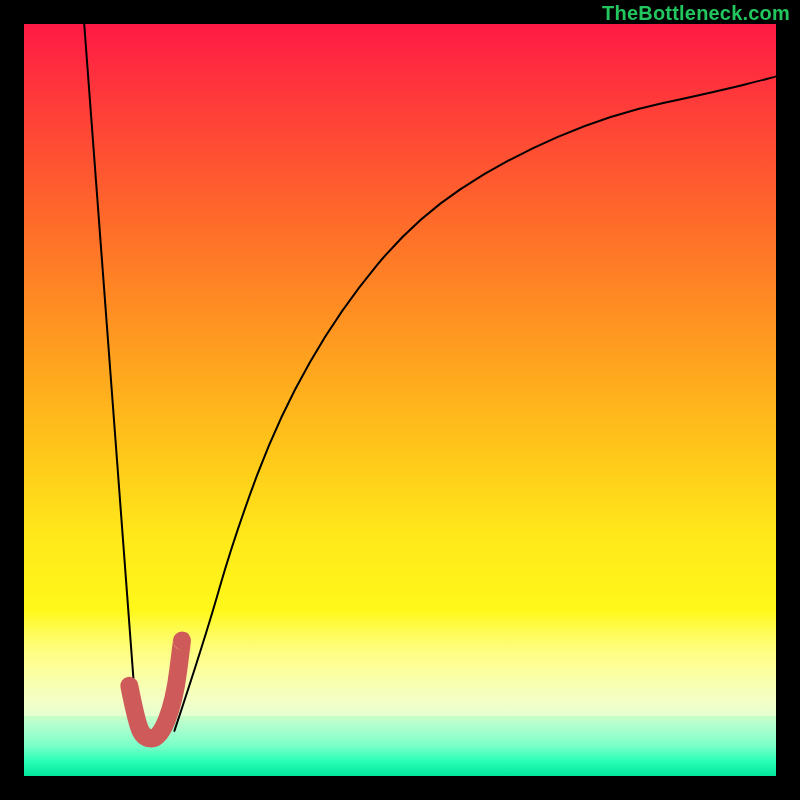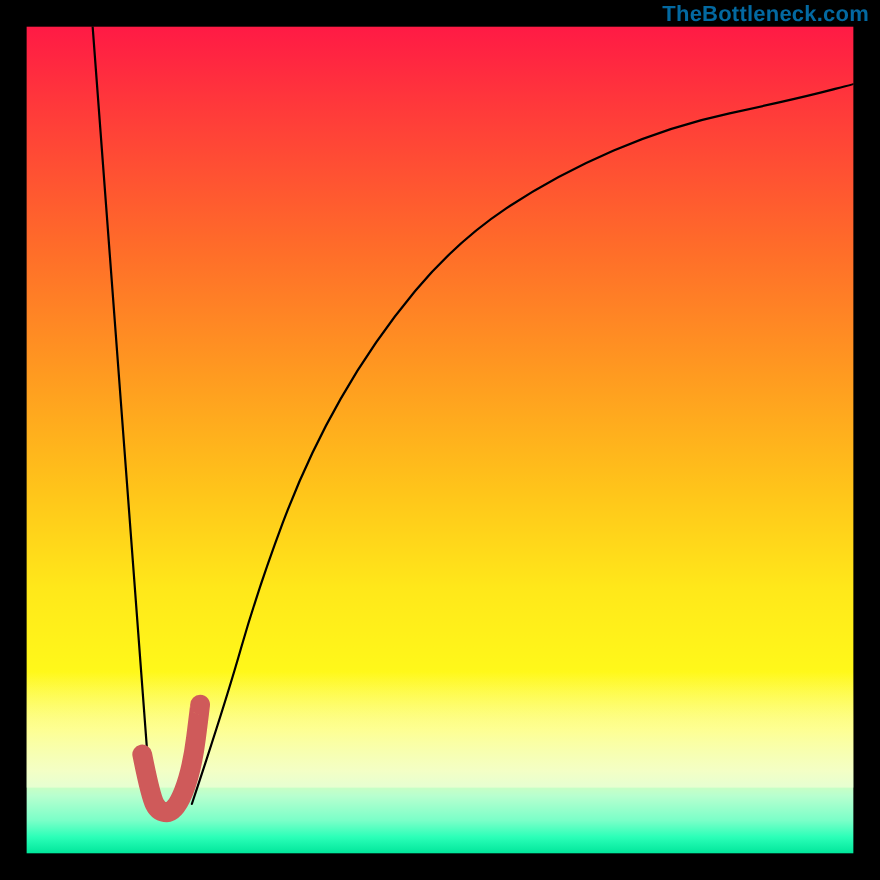--- a/index.html
+++ b/index.html
@@ -55,21 +55,21 @@
       rgba(255,255,210,0.35) 40%,
       rgba(255,255,220,0.55) 100%
     );
   }
   .attribution {
     position: absolute;
     top: 2px;
     right: 10px;
     font-size: 20px;
     font-weight: 600;
-    color: #0369a1;
+    color: #22c55e;
     letter-spacing: 0.2px;
     user-select: none;
   }
   svg.curves {
     position: absolute;
     inset: 0;
     width: 100%;
     height: 100%;
     overflow: visible;
   }

